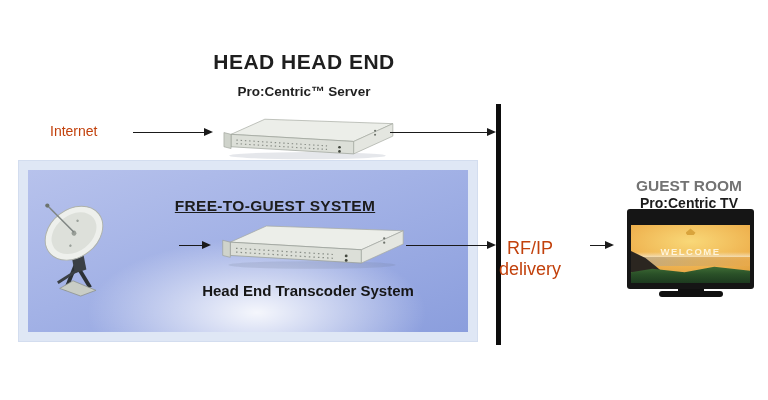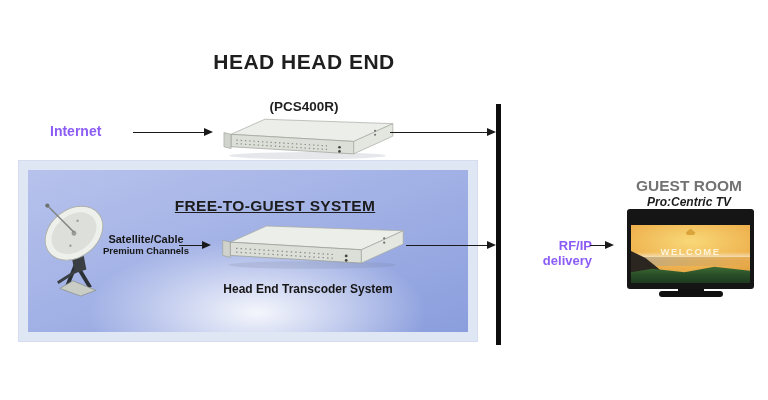--- a/index.html
+++ b/index.html
@@ -6,27 +6,27 @@
   #canvas{
     position:relative;width:768px;height:400px;background:#ffffff;overflow:hidden;
     font-family:"Liberation Sans", sans-serif;color:#1a1a1a;
   }
   .abs{position:absolute;}
   .ctr{text-align:center;}
 
   
   .main-title{font-size:21px;font-weight:600;letter-spacing:.5px;color:#1f1f1f;}
   .dev-label{font-size:13.5px;font-weight:600;line-height:15px;color:#1f1f1f;}
-  .plain-label{font-size:14px;font-weight:700;color:#8b5cf6;text-align:right;}
+  .plain-label{font-size:14px;font-weight:400;color:#c2410c;}
   .ftg-title{font-size:15.5px;font-weight:600;letter-spacing:.3px;color:#1c1c1c;text-decoration:underline;}
   .small-bold{font-size:11px;font-weight:700;line-height:12px;color:#161616;}
   .smaller-bold{font-size:9.5px;font-weight:700;color:#161616;}
-  .caption-bold{font-size:12px;font-weight:700;color:#161616;text-align:center;}
+  .caption-bold{font-size:15px;font-weight:700;color:#161616;text-align:center;}
   .guest-title{font-size:15.5px;font-weight:600;color:#737373;}
-  .guest-sub{font-size:12px;font-weight:600;color:#1c1c1c;font-style:italic;}
+  .guest-sub{font-size:14px;font-weight:600;color:#1c1c1c;}
 
   
   .arrow{position:absolute;height:0;border-top:1.6px solid #1a1a1a;}
   .arrow::after{
     content:"";position:absolute;right:-2px;top:-4.8px;width:0;height:0;
     border-left:9px solid #1a1a1a;border-top:4px solid transparent;border-bottom:4px solid transparent;
   }
 
   
   .vbar{position:absolute;background:#0d0d0d;}
@@ -100,56 +100,52 @@
           <circle cx="56" cy="30" r="1.3" fill="#9aa09a"></circle>
           <circle cx="34" cy="46" r="1.3" fill="#9aa09a"></circle>
         </g>
         <line x1="45" y1="37" x2="17" y2="9" stroke="#7e8582" stroke-width="1.6"></line>
         <circle cx="17" cy="9" r="2.2" fill="#6c736e"></circle>
       </symbol>
     </defs>
   </svg>
 
   <div class="abs ctr main-title" style="left:154px;top:50px;width:300px;">HEAD HEAD END</div>
-  <div class="abs ctr dev-label" style="left:154px;top:99px;width:300px;">(PCS400R)</div>
+  <div class="abs ctr dev-label" style="left:154px;top:84px;width:300px;">Pro:Centric™ Server</div>
 
   <div class="abs plain-label" style="left:50px;top:123px;">Internet</div>
   <div class="arrow" style="left:133px;top:132px;width:78px;"></div>
 
   <svg class="abs" style="left:210px;top:113px;" width="195" height="48" viewBox="0 0 200 54">
       <use href="#rackunit"></use>
     </svg>
 
   <div class="arrow" style="left:390px;top:132px;width:104px;"></div>
 
   <div class="ftg-box">
     <div class="ftg-inner"></div>
   </div>
   <div class="abs ctr ftg-title" style="left:150px;top:197px;width:250px;">FREE-TO-GUEST SYSTEM</div>
 
   <svg class="abs" style="left:30px;top:197px;" width="88" height="100" viewBox="0 0 90 105">
       <use href="#dish"></use>
     </svg>
 
-  <div class="abs ctr" style="left:98px;top:233px;width:96px;">
-    <div class="small-bold">Satellite/Cable</div>
-    <div class="smaller-bold">Premium Channels</div>
-  </div>
   <div class="arrow" style="left:179px;top:245px;width:30px;"></div>
 
   <svg class="abs" style="left:217px;top:219px;" width="190" height="52" viewBox="0 0 200 54">
       <use href="#rackunit"></use>
     </svg>
   <div class="abs ctr caption-bold" style="left:200px;top:282px;width:216px;">Head End Transcoder System</div>
 
   <div class="arrow" style="left:406px;top:245px;width:88px;"></div>
 
   <div class="vbar" style="left:496px;top:104px;width:5px;height:241px;"></div>
 
-  <div class="abs ctr plain-label" style="left:508px;top:238px;width:84px;font-size:13px;">RF/IP delivery</div>
+  <div class="abs ctr plain-label" style="left:488px;top:238px;width:84px;font-size:18px;">RF/IP delivery</div>
   <div class="arrow" style="left:590px;top:245px;width:22px;"></div>
 
   <div class="abs ctr guest-title" style="left:616px;top:177px;width:146px;">GUEST ROOM</div>
   <div class="abs ctr guest-sub" style="left:616px;top:195px;width:146px;">Pro:Centric TV</div>
 
   <div class="tv-bezel">
     <div class="tv-screen">
       <div class="tv-haze"></div>
       <div class="tv-sea"></div>
       <div class="tv-cliff"></div>

